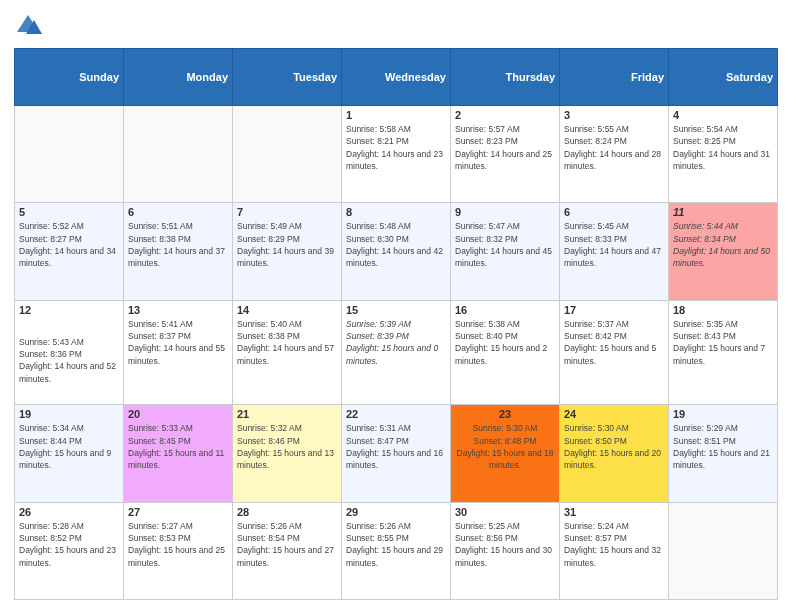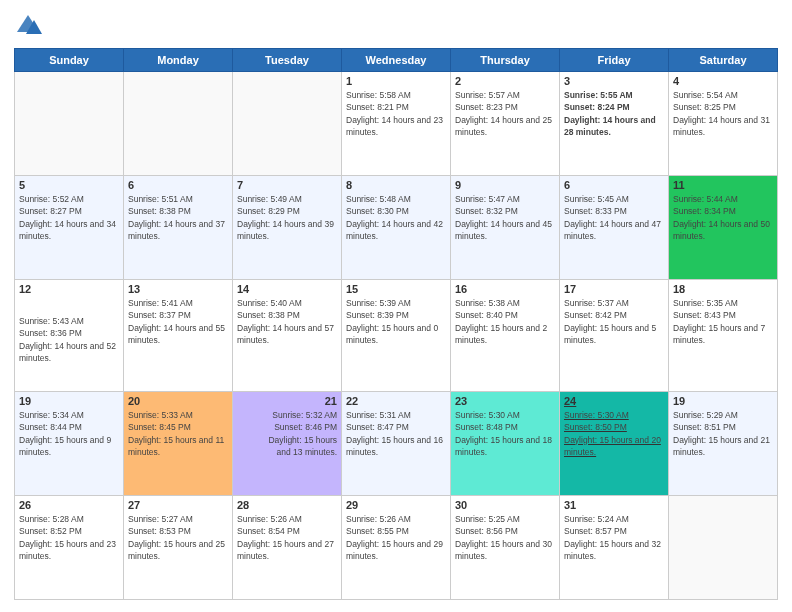--- a/index.html
+++ b/index.html
@@ -66,22 +66,22 @@
       border: 1px solid #ccc;
       border-collapse: collapse;
       width: 100%;
       table-layout: fixed;
     }
     .calendar th {
       background: #2a6eb5;
       color: #fff;
       font-size: 11px;
       font-weight: bold;
-      padding: 5px 4px;
-      text-align: center;
+      padding: 22px 4px;
+      text-align: right;
       border: 1px solid #1e5a9e;
     }
     .calendar td {
       border: 1px solid #ccc;
       vertical-align: top;
       padding: 3px 4px;
       font-size: 9px;
       color: #333;
       background: #fff;
       height: 82px;
@@ -150,21 +150,21 @@
 Daylight: 14 hours and 23 minutes.</div>
           </td>
           <td>
             <span class="day-num">2</span>
             <div class="day-info" style="white-space: pre-line;">Sunrise: 5:57 AM
 Sunset: 8:23 PM
 Daylight: 14 hours and 25 minutes.</div>
           </td>
           <td>
             <span class="day-num">3</span>
-            <div class="day-info" style="white-space: pre-line; font-weight: bold;">Sunrise: 5:55 AM
+            <div class="day-info" style="white-space: pre-line;">Sunrise: 5:55 AM
 Sunset: 8:24 PM
 Daylight: 14 hours and 28 minutes.</div>
           </td>
           <td>
             <span class="day-num">4</span>
             <div class="day-info" style="white-space: pre-line;">Sunrise: 5:54 AM
 Sunset: 8:25 PM
 Daylight: 14 hours and 31 minutes.</div>
           </td>
         </tr>
@@ -198,21 +198,21 @@
             <div class="day-info" style="white-space: pre-line;">Sunrise: 5:47 AM
 Sunset: 8:32 PM
 Daylight: 14 hours and 45 minutes.</div>
           </td>
           <td style="background: rgb(240, 245, 255);">
             <span class="day-num">6</span>
             <div class="day-info" style="white-space: pre-line;">Sunrise: 5:45 AM
 Sunset: 8:33 PM
 Daylight: 14 hours and 47 minutes.</div>
           </td>
-          <td style="background: #22c55e;">
+          <td style="background: #fca5a5; font-style: italic;">
             <span class="day-num">11</span>
             <div class="day-info" style="white-space: pre-line;">Sunrise: 5:44 AM
 Sunset: 8:34 PM
 Daylight: 14 hours and 50 minutes.</div>
           </td>
         </tr>
         <tr>
           <td>
             <span class="day-num">12</span>
             <div class="day-info" style="white-space: pre-line; margin-top: 20px;">Sunrise: 5:43 AM
@@ -226,21 +226,21 @@
 Daylight: 14 hours and 55 minutes.</div>
           </td>
           <td>
             <span class="day-num">14</span>
             <div class="day-info" style="white-space: pre-line;">Sunrise: 5:40 AM
 Sunset: 8:38 PM
 Daylight: 14 hours and 57 minutes.</div>
           </td>
           <td>
             <span class="day-num">15</span>
-            <div class="day-info" style="white-space: pre-line;">Sunrise: 5:39 AM
+            <div class="day-info" style="white-space: pre-line; font-style: italic;">Sunrise: 5:39 AM
 Sunset: 8:39 PM
 Daylight: 15 hours and 0 minutes.</div>
           </td>
           <td>
             <span class="day-num">16</span>
             <div class="day-info" style="white-space: pre-line;">Sunrise: 5:38 AM
 Sunset: 8:40 PM
 Daylight: 15 hours and 2 minutes.</div>
           </td>
           <td>
@@ -256,45 +256,45 @@
 Daylight: 15 hours and 7 minutes.</div>
           </td>
         </tr>
         <tr>
           <td style="background: rgb(240, 245, 255);">
             <span class="day-num">19</span>
             <div class="day-info" style="white-space: pre-line;">Sunrise: 5:34 AM
 Sunset: 8:44 PM
 Daylight: 15 hours and 9 minutes.</div>
           </td>
-          <td style="background: #fdba74;">
+          <td style="background: #f0abfc;">
             <span class="day-num">20</span>
             <div class="day-info" style="white-space: pre-line;">Sunrise: 5:33 AM
 Sunset: 8:45 PM
 Daylight: 15 hours and 11 minutes.</div>
           </td>
-          <td style="background: #c4b5fd; text-align: right;">
+          <td style="background: #fef9c3;">
             <span class="day-num">21</span>
-            <div class="day-info" style="white-space: pre-line; margin-left: 23px;">Sunrise: 5:32 AM
+            <div class="day-info" style="white-space: pre-line;">Sunrise: 5:32 AM
 Sunset: 8:46 PM
 Daylight: 15 hours and 13 minutes.</div>
           </td>
           <td style="background: rgb(240, 245, 255);">
             <span class="day-num">22</span>
             <div class="day-info" style="white-space: pre-line;">Sunrise: 5:31 AM
 Sunset: 8:47 PM
 Daylight: 15 hours and 16 minutes.</div>
           </td>
-          <td style="background: #5eead4;">
+          <td style="background: #f97316; text-align: center;">
             <span class="day-num">23</span>
             <div class="day-info" style="white-space: pre-line;">Sunrise: 5:30 AM
 Sunset: 8:48 PM
 Daylight: 15 hours and 18 minutes.</div>
           </td>
-          <td style="background: #14b8a6; text-decoration: underline;">
+          <td style="background: #fde047;">
             <span class="day-num">24</span>
             <div class="day-info" style="white-space: pre-line;">Sunrise: 5:30 AM
 Sunset: 8:50 PM
 Daylight: 15 hours and 20 minutes.</div>
           </td>
           <td style="background: rgb(240, 245, 255);">
             <span class="day-num">19</span>
             <div class="day-info" style="white-space: pre-line;">Sunrise: 5:29 AM
 Sunset: 8:51 PM
 Daylight: 15 hours and 21 minutes.</div>

